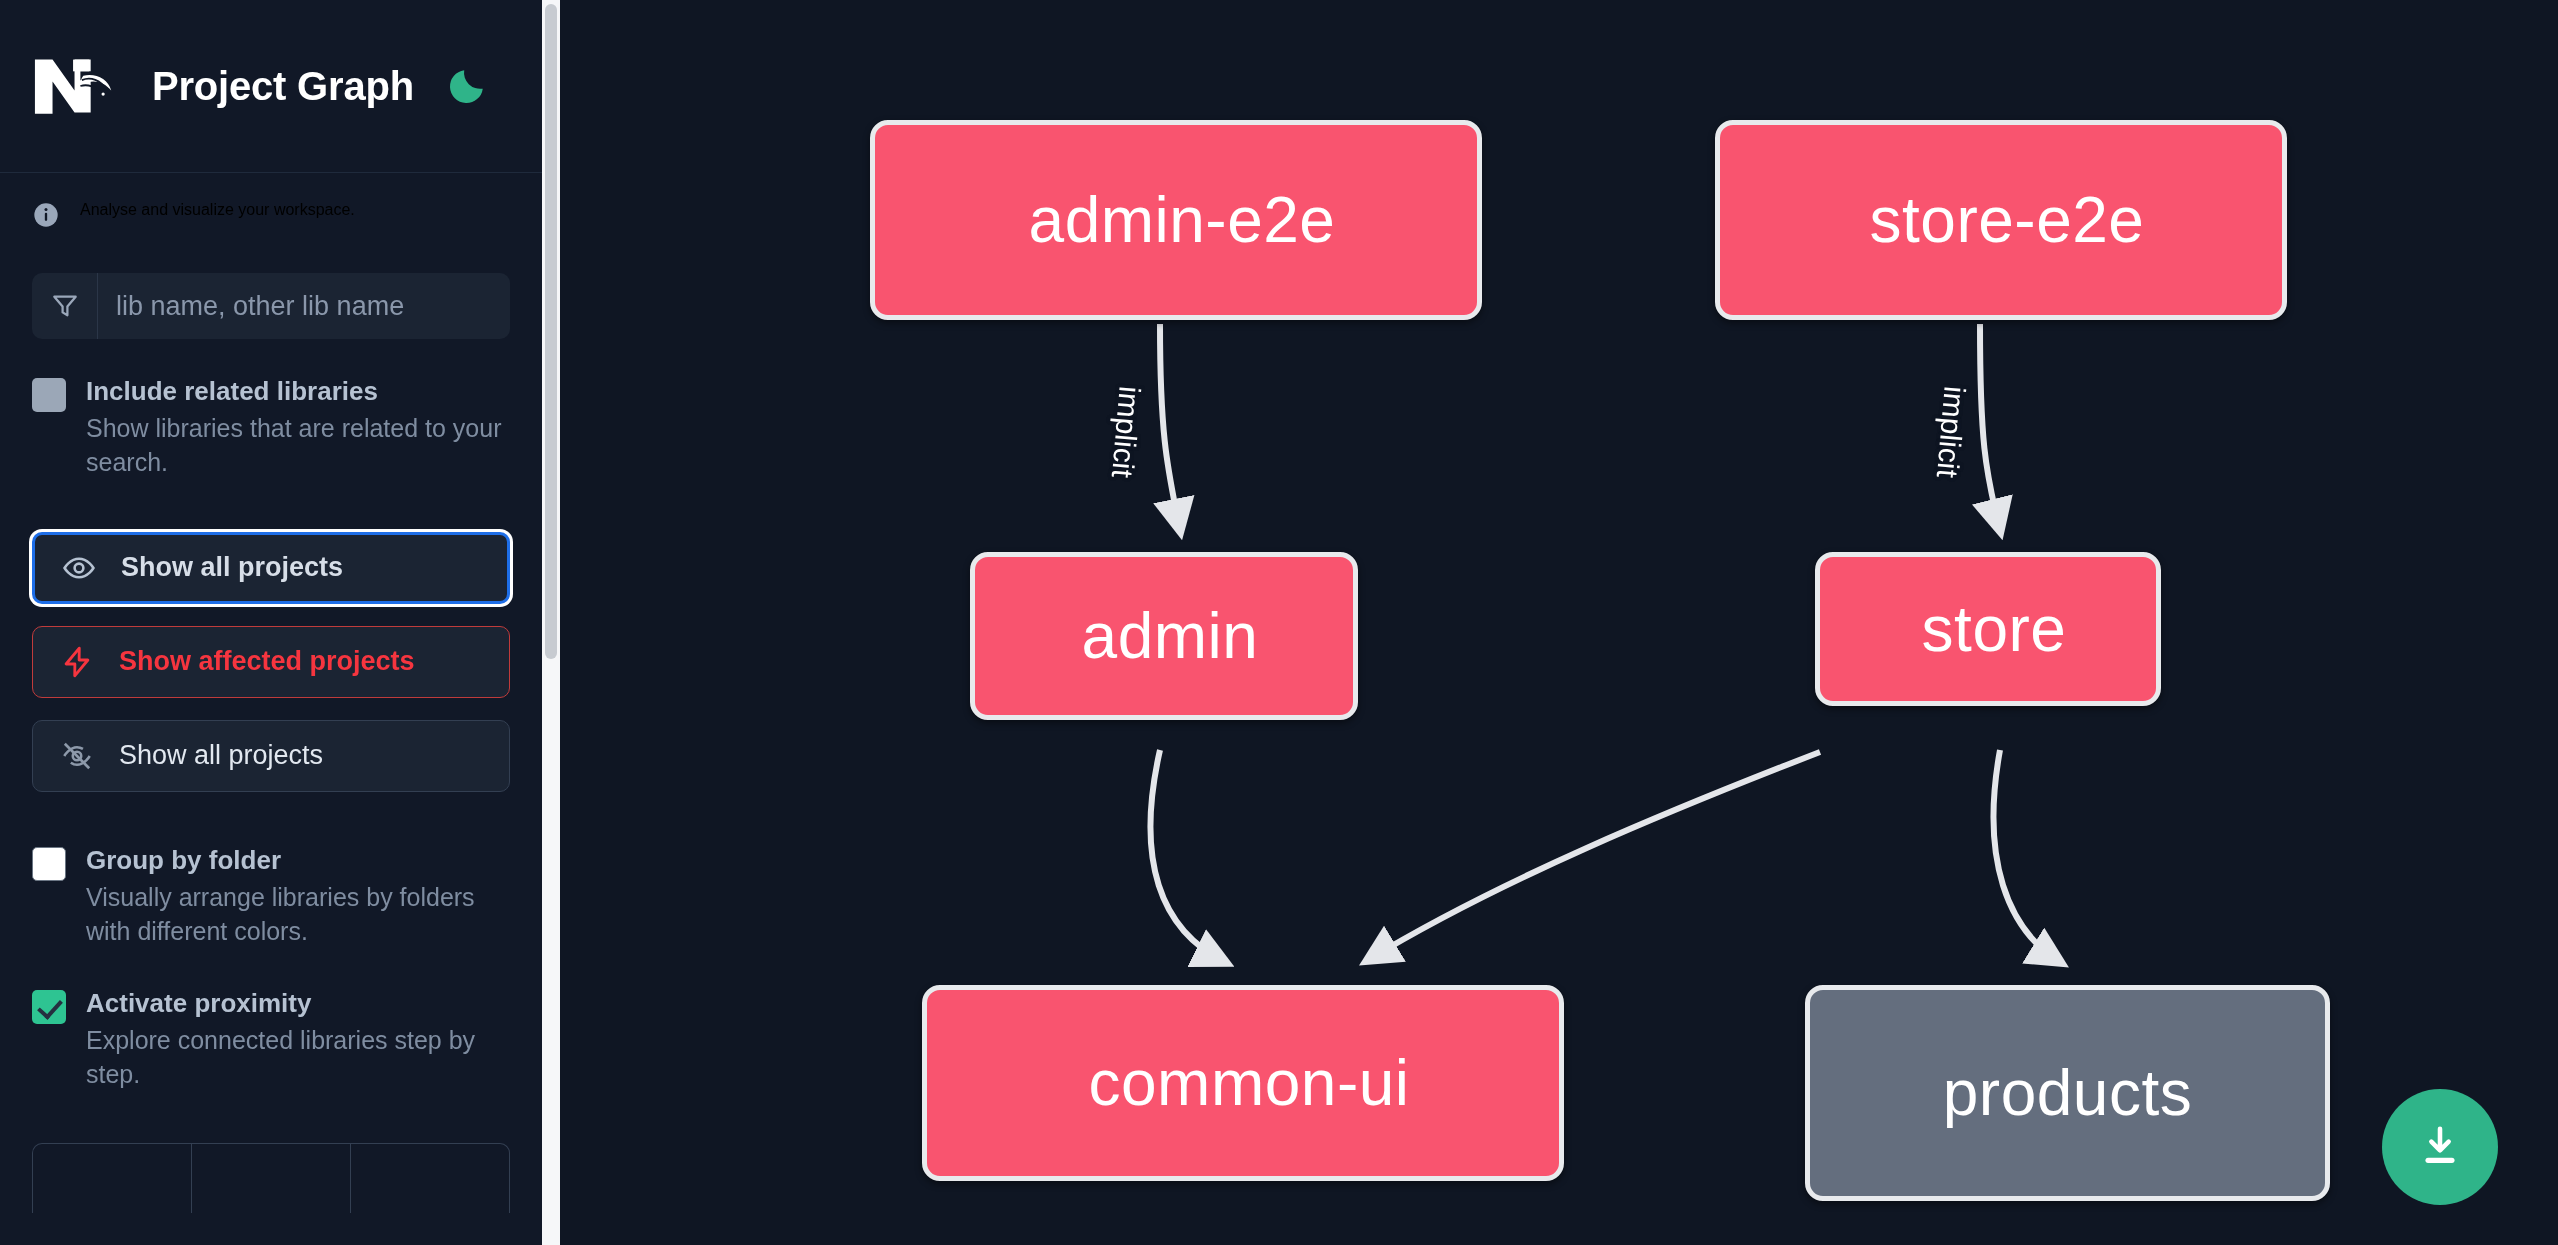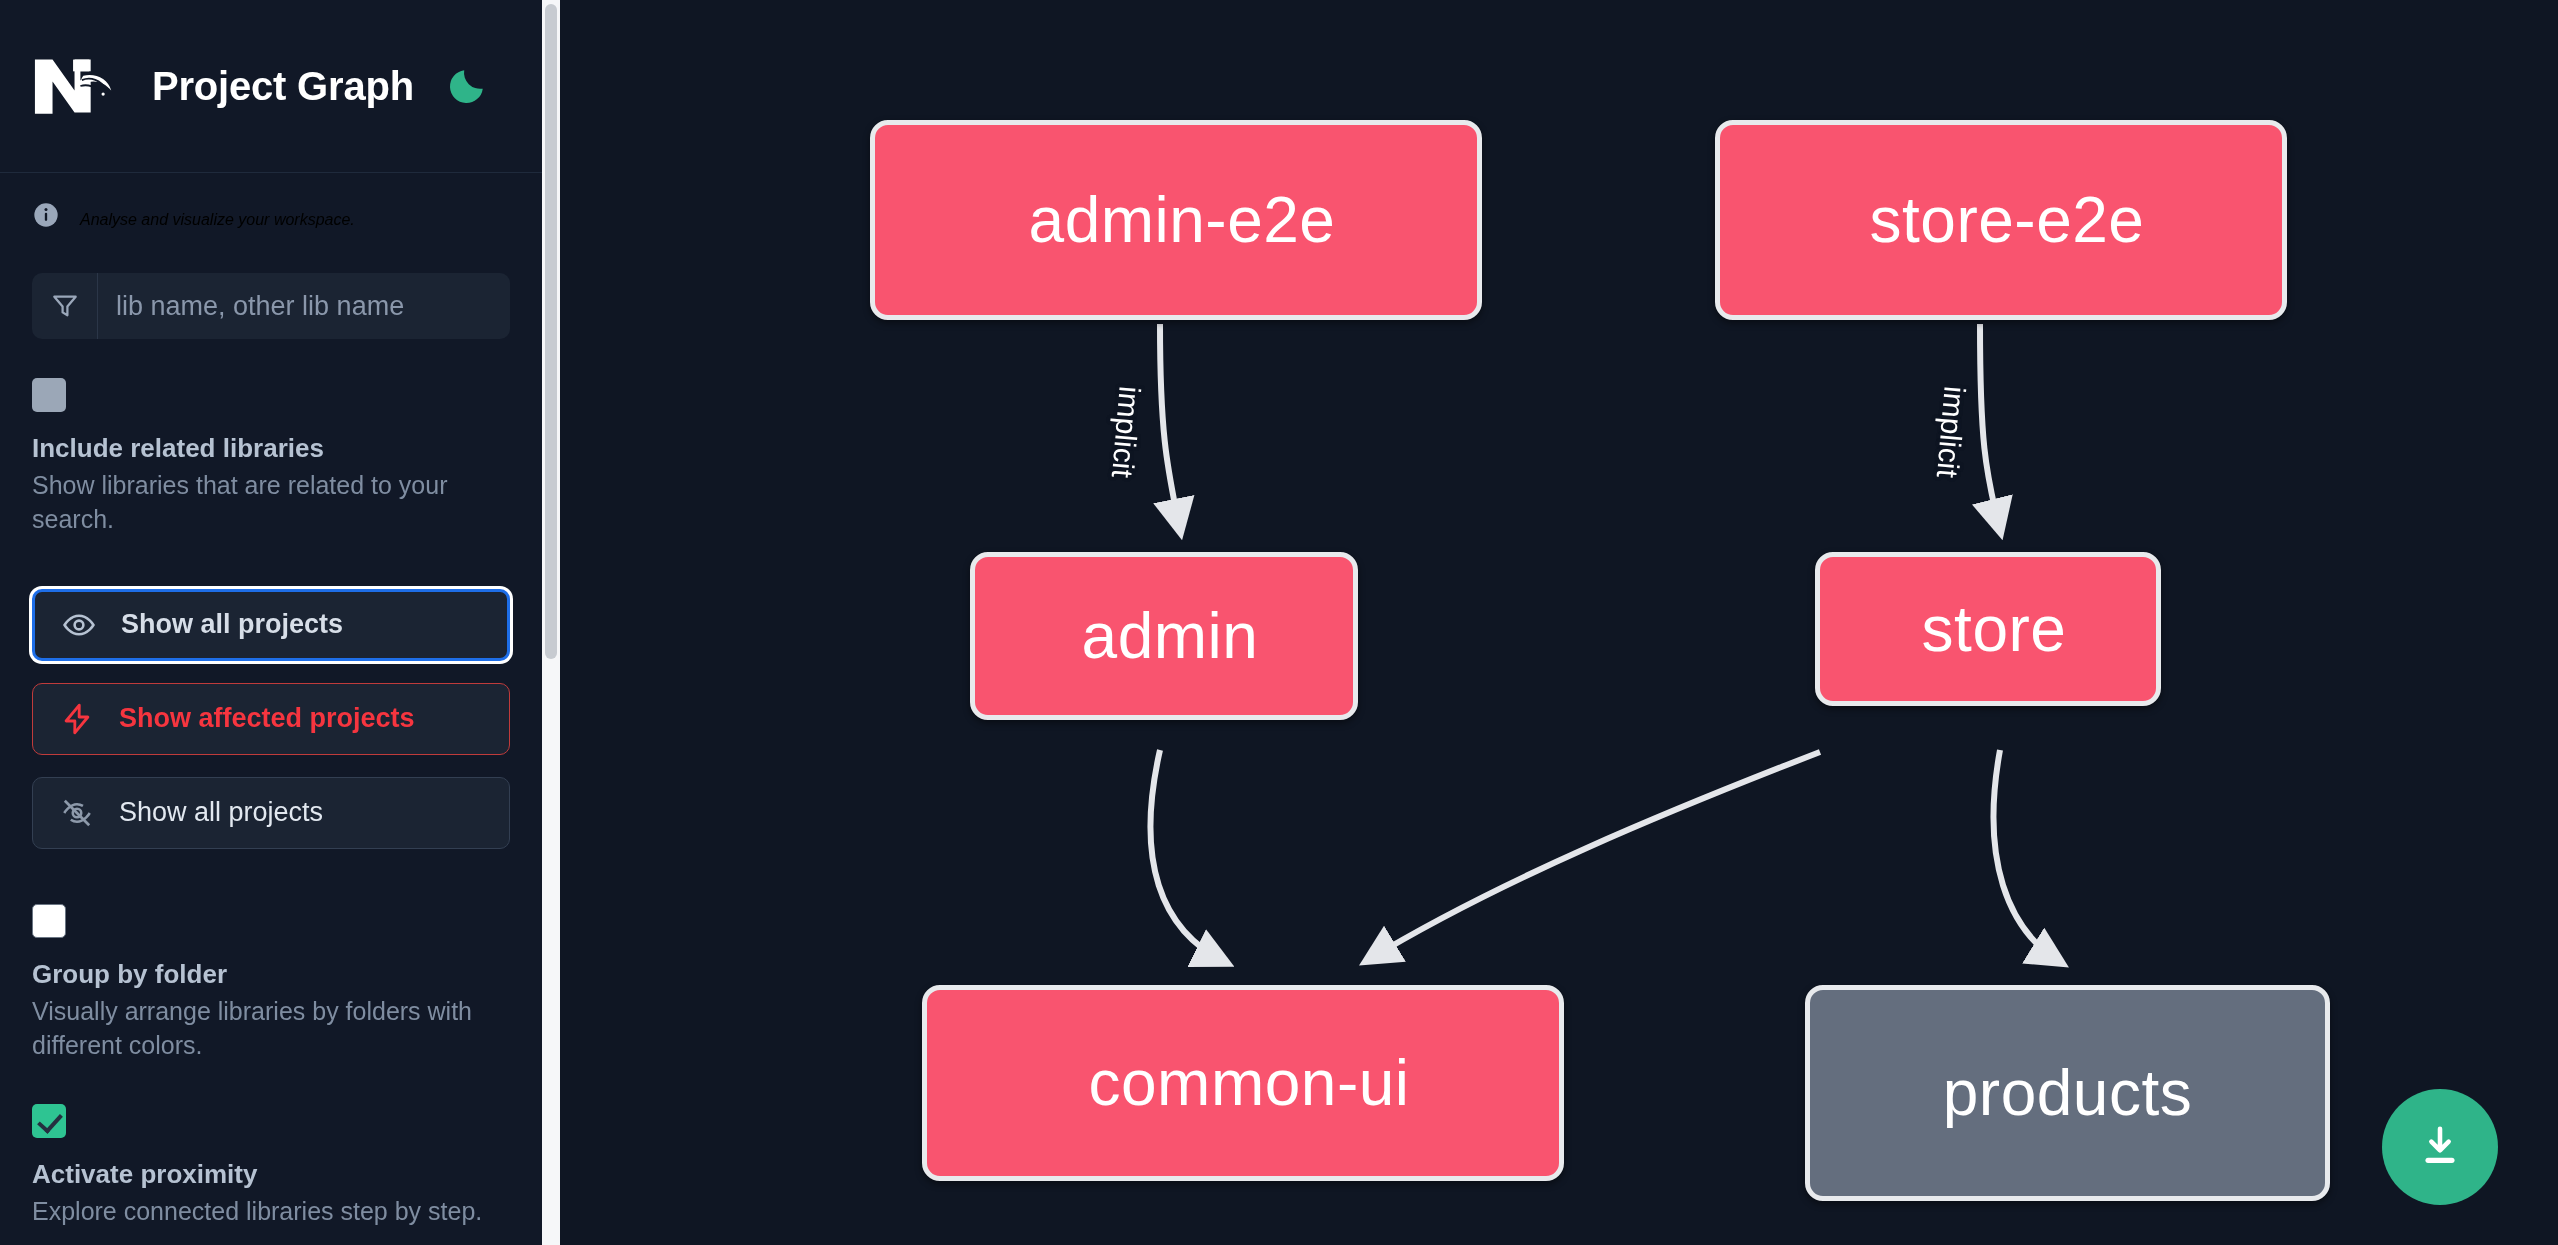--- a/index.html
+++ b/index.html
@@ -37,24 +37,23 @@
     font-size: 40px; font-weight: 700; color: #ffffff;
     margin-left: 32px; letter-spacing: -0.2px; white-space: nowrap;
   }
   .moon-btn {
     margin-left: 30px; width: 46px; height: 46px;
     display: flex; align-items: center; justify-content: center;
     cursor: pointer; background: none; border: none;
   }
 
   .sb-tagline {
-    display: flex; align-items: flex-end;
+    display: flex; align-items: flex-start;
     padding: 28px 32px 0 32px;
     gap: 20px;
-    font-style: italic;
   }
   .info-icon { width: 28px; height: 28px; flex: 0 0 28px; }
 
   .search-wrap {
     margin: 44px 32px 0 32px;
     height: 66px;
     background: #1b2433;
     border-radius: 10px;
     display: flex; align-items: stretch;
     overflow: hidden;
@@ -71,21 +70,20 @@
     color: #c8d2e0; font-size: 27px;
     font-family: "Liberation Sans", sans-serif;
     padding: 0 18px;
   }
   .search-input::placeholder { color: #8a97ab; }
 
   .opt-row {
     display: flex; align-items: flex-start;
     margin: 36px 32px 0 32px;
     gap: 20px;
-    flex-direction: column;
   }
   .cbx {
     width: 34px; height: 34px; flex: 0 0 34px;
     border-radius: 5px; margin-top: 3px;
     cursor: pointer; position: relative;
   }
   .cbx.gray  { background: #9ba7b7; }
   .cbx.white { background: #ffffff; border: 1px solid #6b7684; }
   .cbx.green { background: #2ec492; }
   .cbx.green::after {

